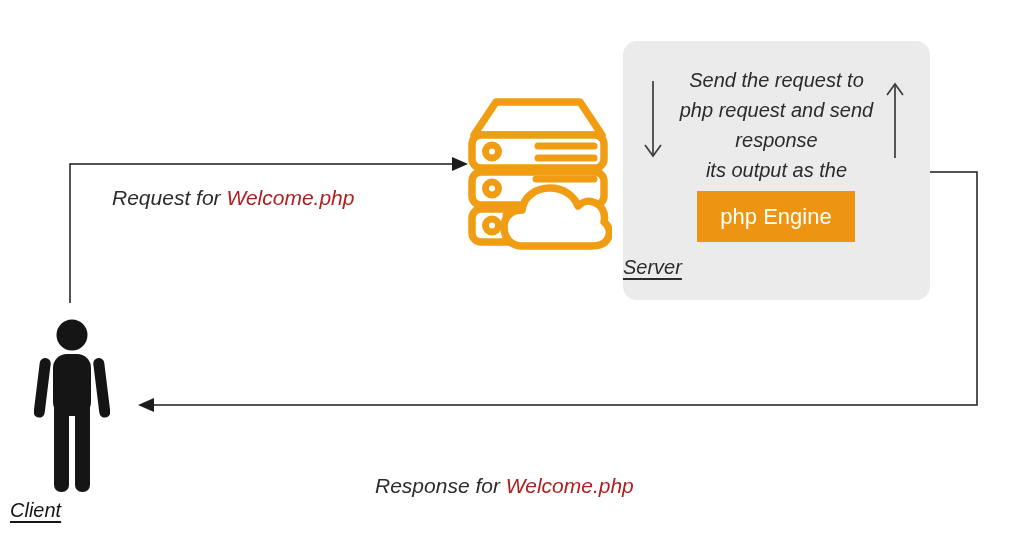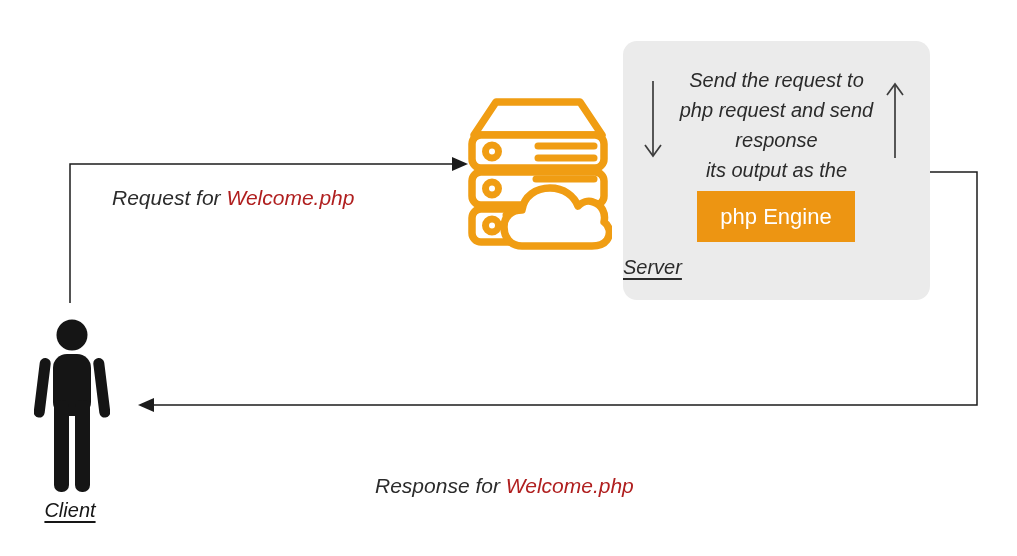--- a/index.html
+++ b/index.html
@@ -55,21 +55,20 @@
     display:flex;align-items:center;justify-content:center;
   }
   .server-label{
     position:absolute;top:215px;left:0;right:0;
     font-style:italic;font-size:20px;color:var(--text-dark);
     text-decoration:underline;
     text-underline-offset:4px;
   }
   .client-label{
     position:absolute;left:10px;top:499px;width:120px;
-    text-align:center;
     font-style:italic;font-size:20px;color:#161616;
     text-decoration:underline;
     text-underline-offset:4px;
   }
 </style>
 </head>
 <body>
 
 <div class="stage">
 

